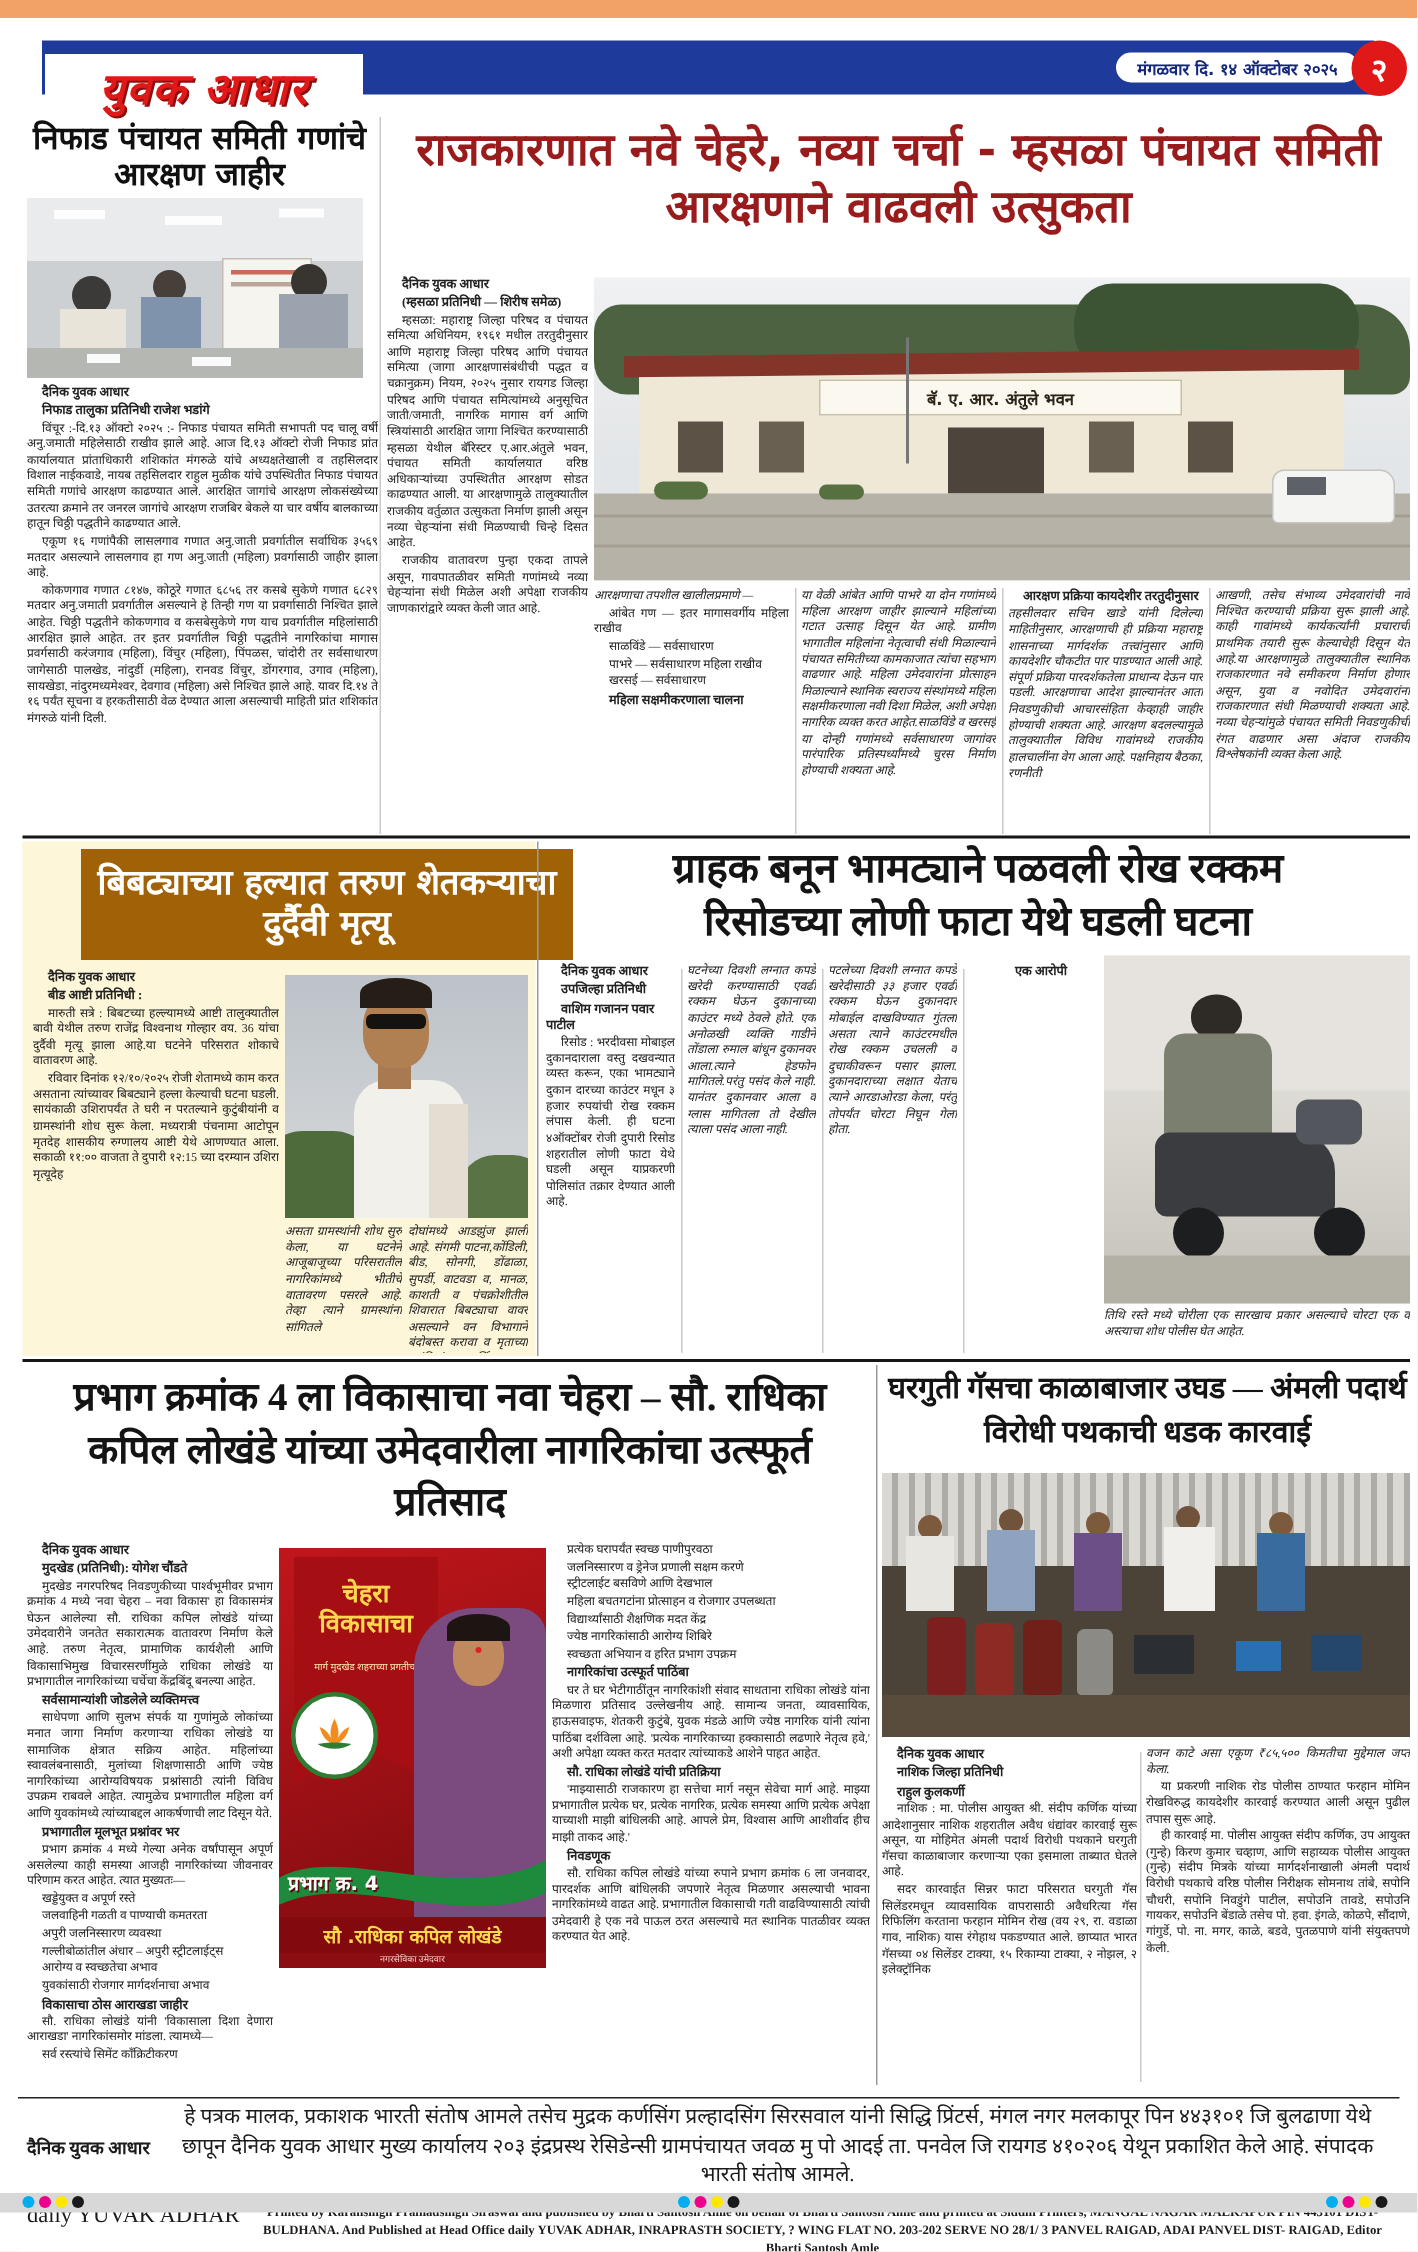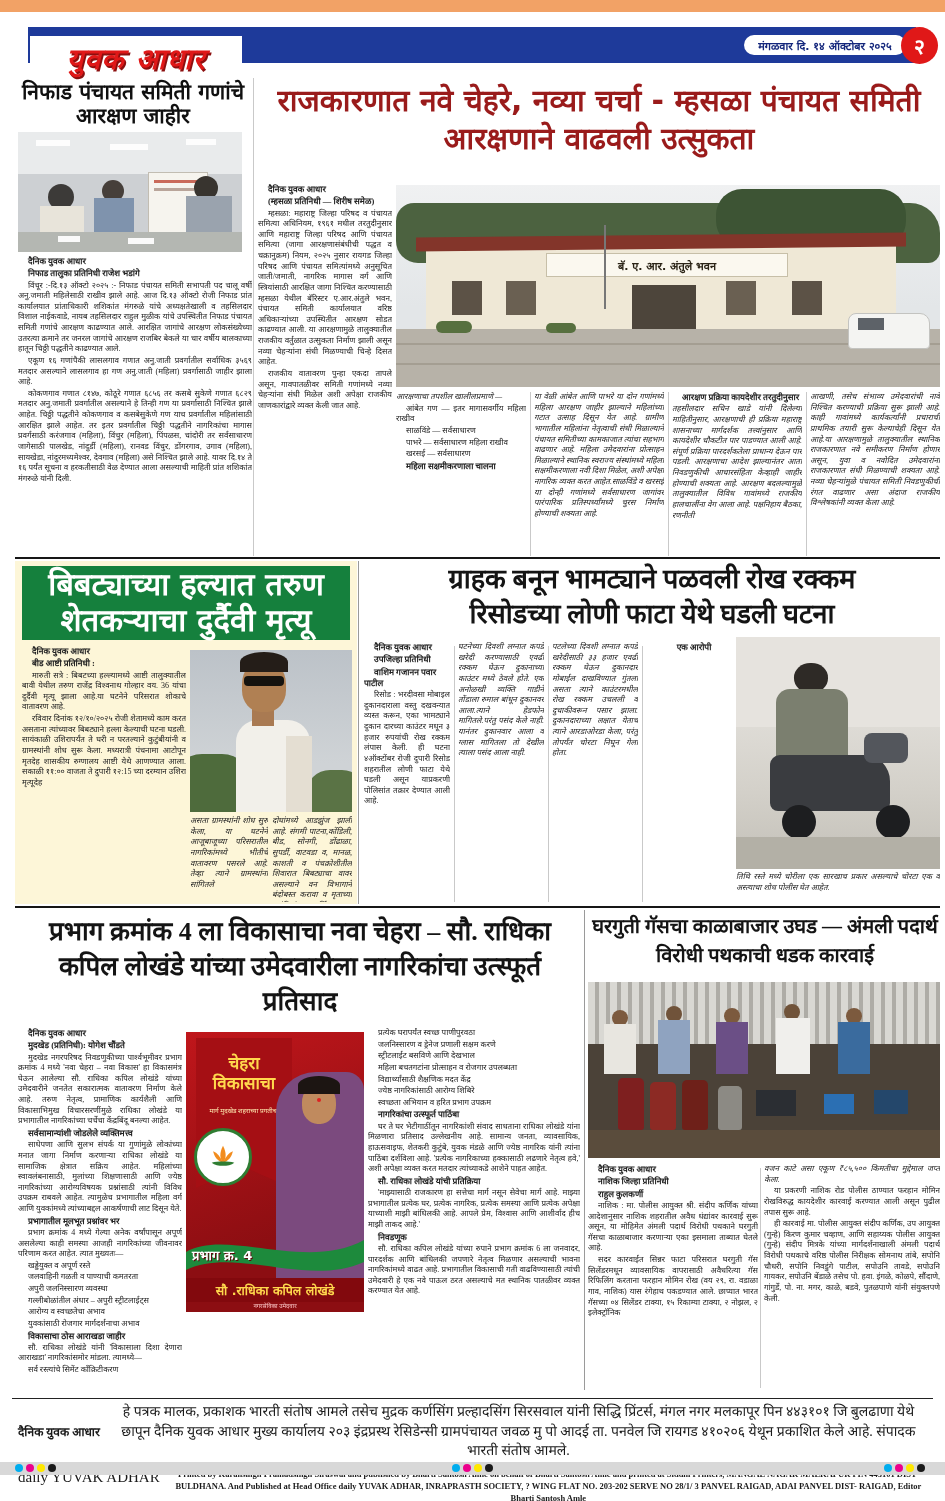--- a/index.html
+++ b/index.html
@@ -18,21 +18,21 @@
   .pagecircle{left:901px;top:27px;width:37px;height:37px;border-radius:50%;background:#e01818;color:#fff;
             font-family:"DejaVu Sans",sans-serif;font-weight:bold;font-size:21px;display:flex;align-items:center;justify-content:center;}
   
   .hrule{background:#161616;height:2px;}
   .vrule{background:#9a9a9a;width:1px;}
   .vrule-l{background:#c9c9c9;width:1px;}
   
   .hl{font-family:"DejaVu Sans",sans-serif;font-weight:bold;text-align:center;line-height:1.16;}
   .hl-niphad{font-size:21px;color:#101010;}
   .hl-mhasala{font-size:30px;color:#9a1b1b;line-height:1.25;}
-  .hl-red-box{background:#15803d;color:#ffffff;font-size:31px;display:flex;align-items:center;justify-content:center;padding:4px 8px;box-sizing:border-box;}
+  .hl-red-box{background:#a16207;color:#ffffff;font-size:23px;display:flex;align-items:center;justify-content:center;padding:4px 8px;box-sizing:border-box;margin-left:32px;}
   .hl-risod{font-size:27px;color:#141414;font-family:"Liberation Serif",serif;font-weight:bold;line-height:1.3;}
   .hl-prabhag{font-size:26px;color:#141414;font-family:"Liberation Serif",serif;font-weight:bold;line-height:1.35;}
   .hl-gas{font-size:20px;color:#141414;font-family:"Liberation Serif",serif;font-weight:bold;line-height:1.45;}
   
   .txt{font-size:8px;line-height:1.33;text-align:justify;color:#222;overflow:hidden;}
   .txt p{margin:0 0 1px 0;text-indent:10px;}
   .txt p.noind{text-indent:0;font-style:italic;}
   .byline{font-weight:bold;font-size:8.5px;text-indent:0;text-align:left;margin:0;}
   .sub{font-weight:bold;font-size:8.5px;text-indent:0;margin:1px 0;}
   .listline{margin:0;text-indent:6px;}

